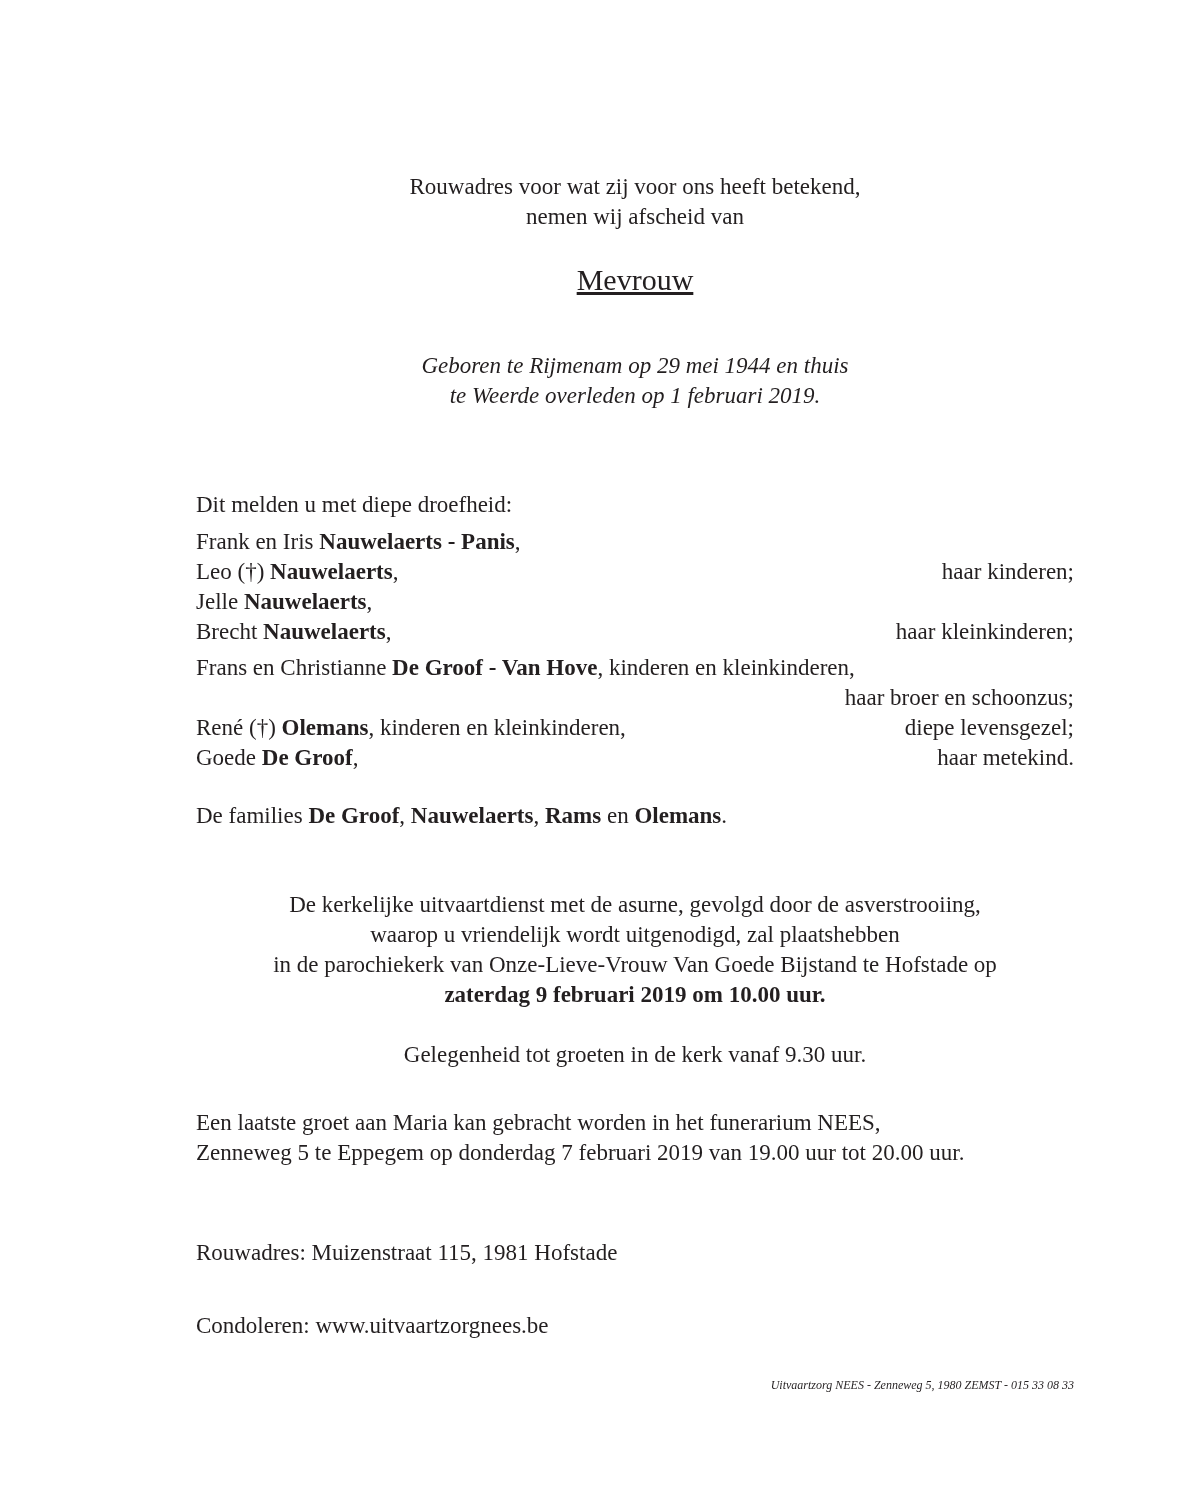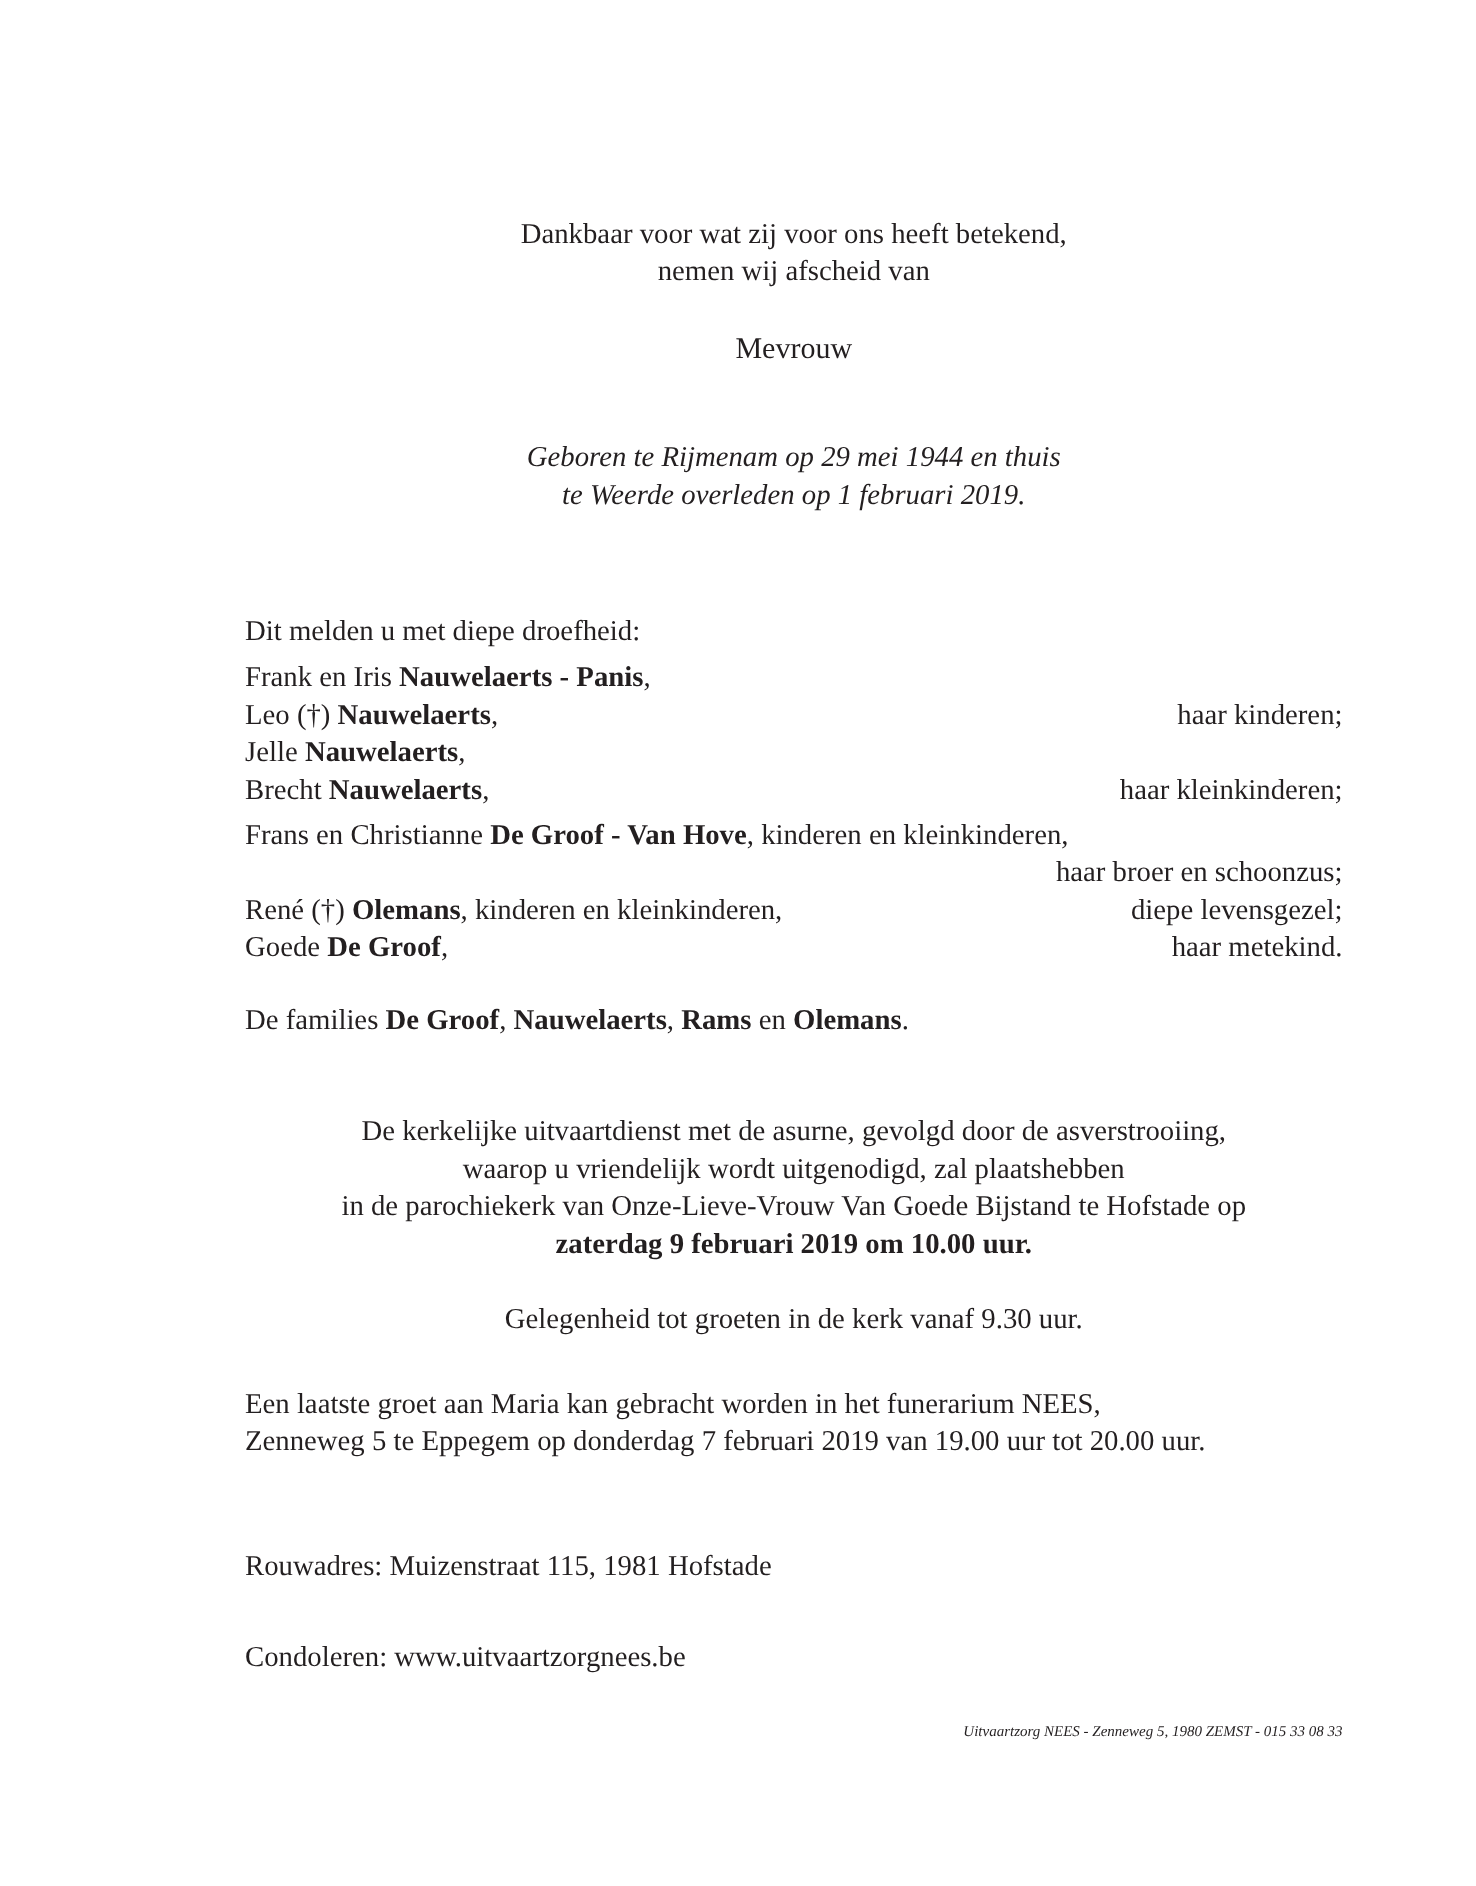--- a/index.html
+++ b/index.html
@@ -19,22 +19,23 @@
     box-sizing: border-box;
     padding: 0 107px 0 196px;
     overflow: hidden;
   }
   .centered { text-align: center; }
   .b { font-weight: bold; }
 
   .intro-block { padding-top: 172px; }
   .name-block {
     margin-top: 28px;
-    font-size: 24px;
+    font-size: 30px;
     line-height: 39px;
+    text-decoration: underline;
   }
   .dates-block {
     margin-top: 52px;
     font-style: italic;
   }
   .announcement-line { margin-top: 79px; }
 
   .family-list { margin-top: 7px; }
   .family-row {
     display: flex;
@@ -60,21 +61,21 @@
     font-size: 12px;
     line-height: 20px;
   }
 </style>
 </head>
 <body>
 
 <div class="sheet">
 
   <div class="intro-block centered">
-    <div>Dankbaar voor wat zij voor ons heeft betekend,</div>
+    <div>Rouwadres voor wat zij voor ons heeft betekend,</div>
     <div>nemen wij afscheid van</div>
   </div>
 
   <div class="name-block centered">
     <div>Mevrouw</div>
   </div>
 
   <div class="dates-block centered">
     <div>Geboren te Rijmenam op 29 mei 1944 en thuis</div>
     <div>te Weerde overleden op 1 februari 2019.</div>

